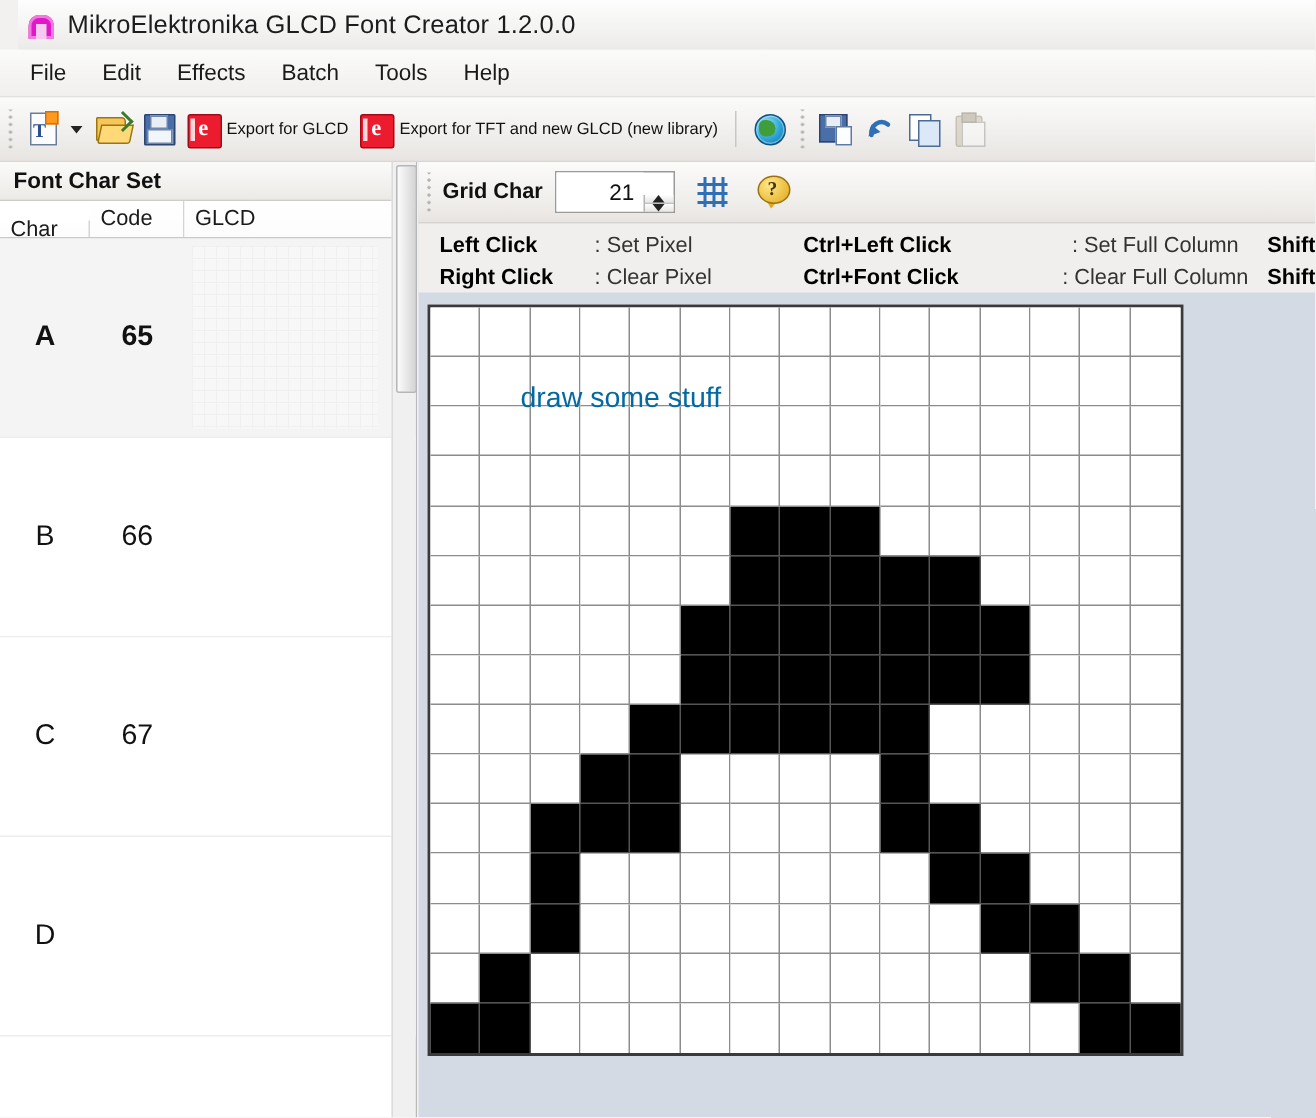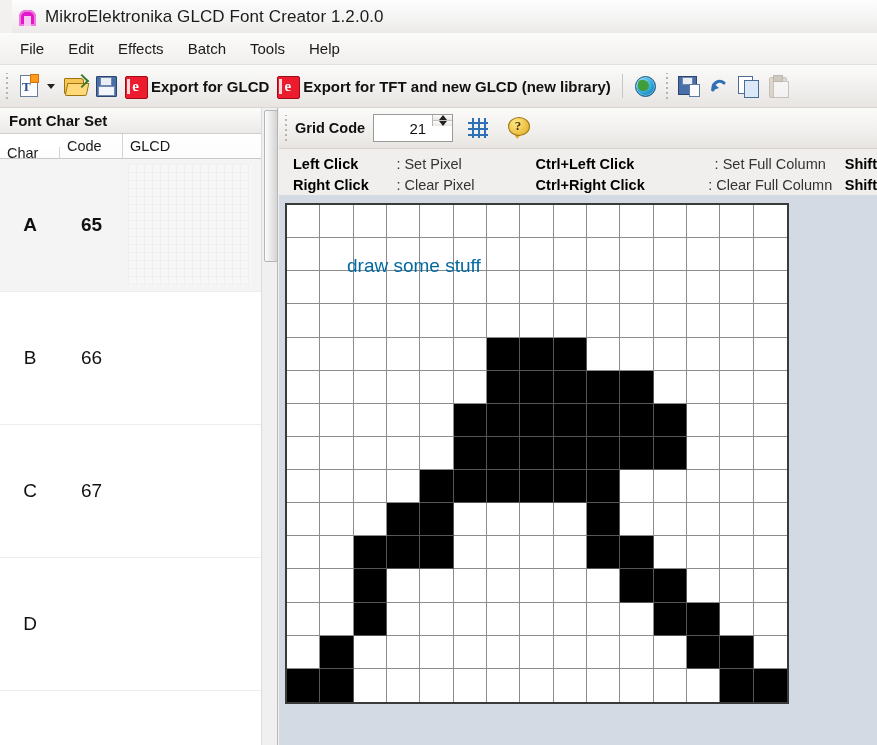--- a/index.html
+++ b/index.html
@@ -69,21 +69,21 @@
     background-image:
       radial-gradient(circle at 2px 2px, #b6b3b0 1px, transparent 1.2px);
     background-size: 4px 5px;
     background-position: 1px 3px;
     background-repeat: repeat-y;
   }
   .tb-btn {
     display: flex; align-items: center; gap: 5px;
     height: 33px; padding: 0 4px; flex: 0 0 auto; cursor: default;
   }
-  .tb-label { font-size: 15px; color: #111; white-space: nowrap; font-weight: bold; }
+  .tb-label { font-size: 11px; color: #111; white-space: nowrap; }
   .tb-sep {
     width: 1px; height: 24px; background: #c9c6c3; margin: 0 7px; flex:0 0 auto;
   }
 
   
   .ico { position: relative; flex: 0 0 auto; }
   .ico-new { width: 22px; height: 24px; }
   .ico-new .page {
     position: absolute; left: 2px; top: 1px; width: 16px; height: 20px;
     background: #fcfcff; border: 1px solid #6a7d99;
@@ -265,21 +265,21 @@
     background: #d3dae4;
   }
   .grid-toolbar {
     position: absolute; left: 0; top: 0; width: 598px; height: 41px;
     background: linear-gradient(#fbfbfa, #efedea 70%, #e7e4e1);
     border-bottom: 1px solid #d6d3d0;
     display: flex; align-items: center; box-sizing: border-box;
   }
   .gs-label { font: bold 14.5px "Liberation Sans", sans-serif; color: #111; margin: 0 8px 0 2px; }
   .spin-wrap {
-    display: flex; align-items: flex-start; height: 26px;
+    display: flex; align-items: flex-end; height: 26px;
     border: 1px solid #9a9a9a; background: #fff; flex: 0 0 auto;
   }
   .spin-input {
     width: 58px; height: 100%; border: none; outline: none;
     text-align: right; padding-right: 6px; box-sizing: border-box;
     font: 15px "Liberation Sans", sans-serif; color: #111;
     background: #fff;
   }
   .spin-btns {
     width: 19px; display: flex; flex-direction: column;
@@ -518,21 +518,21 @@
 
     <div class="left-scrollbar">
       <div class="lsb-thumb"></div>
     </div>
   </div>
 
   <div class="right-area">
 
     <div class="grid-toolbar">
       <div class="grip"></div>
-      <span class="gs-label">Grid Code</span>
+      <span class="gs-label">Grid Char</span>
       <span class="spin-wrap">
         <input class="spin-input" type="text" value="21" style="">
         <span class="spin-btns">
           <span class="spin-b">
               <span class="tri-up"></span>
             </span>
           <span class="spin-b">
               <span class="tri-dn"></span>
             </span>
         </span>
@@ -560,21 +560,21 @@
       <div class="legend-row">
         <span class="lg-key lg-c1">Left Click</span>
         <span class="lg-val lg-c2">: Set Pixel</span>
         <span class="lg-key lg-c3">Ctrl+Left Click</span>
         <span class="lg-val lg-c4">: Set Full Column</span>
         <span class="lg-key">Shift</span>
       </div>
       <div class="legend-row">
         <span class="lg-key lg-c1">Right Click</span>
         <span class="lg-val lg-c2">: Clear Pixel</span>
-        <span class="lg-key lg-c3">Ctrl+Right Click</span>
+        <span class="lg-key lg-c3">Ctrl+Font Click</span>
         <span class="lg-val lg-c4">: Clear Full Column</span>
         <span class="lg-key">Shift</span>
       </div>
     </div>
 
     <div class="canvas-wrap">
       <div class="pixel-grid" id="pixel-grid">
           <div class="px"></div>
           <div class="px"></div>
           <div class="px"></div>

